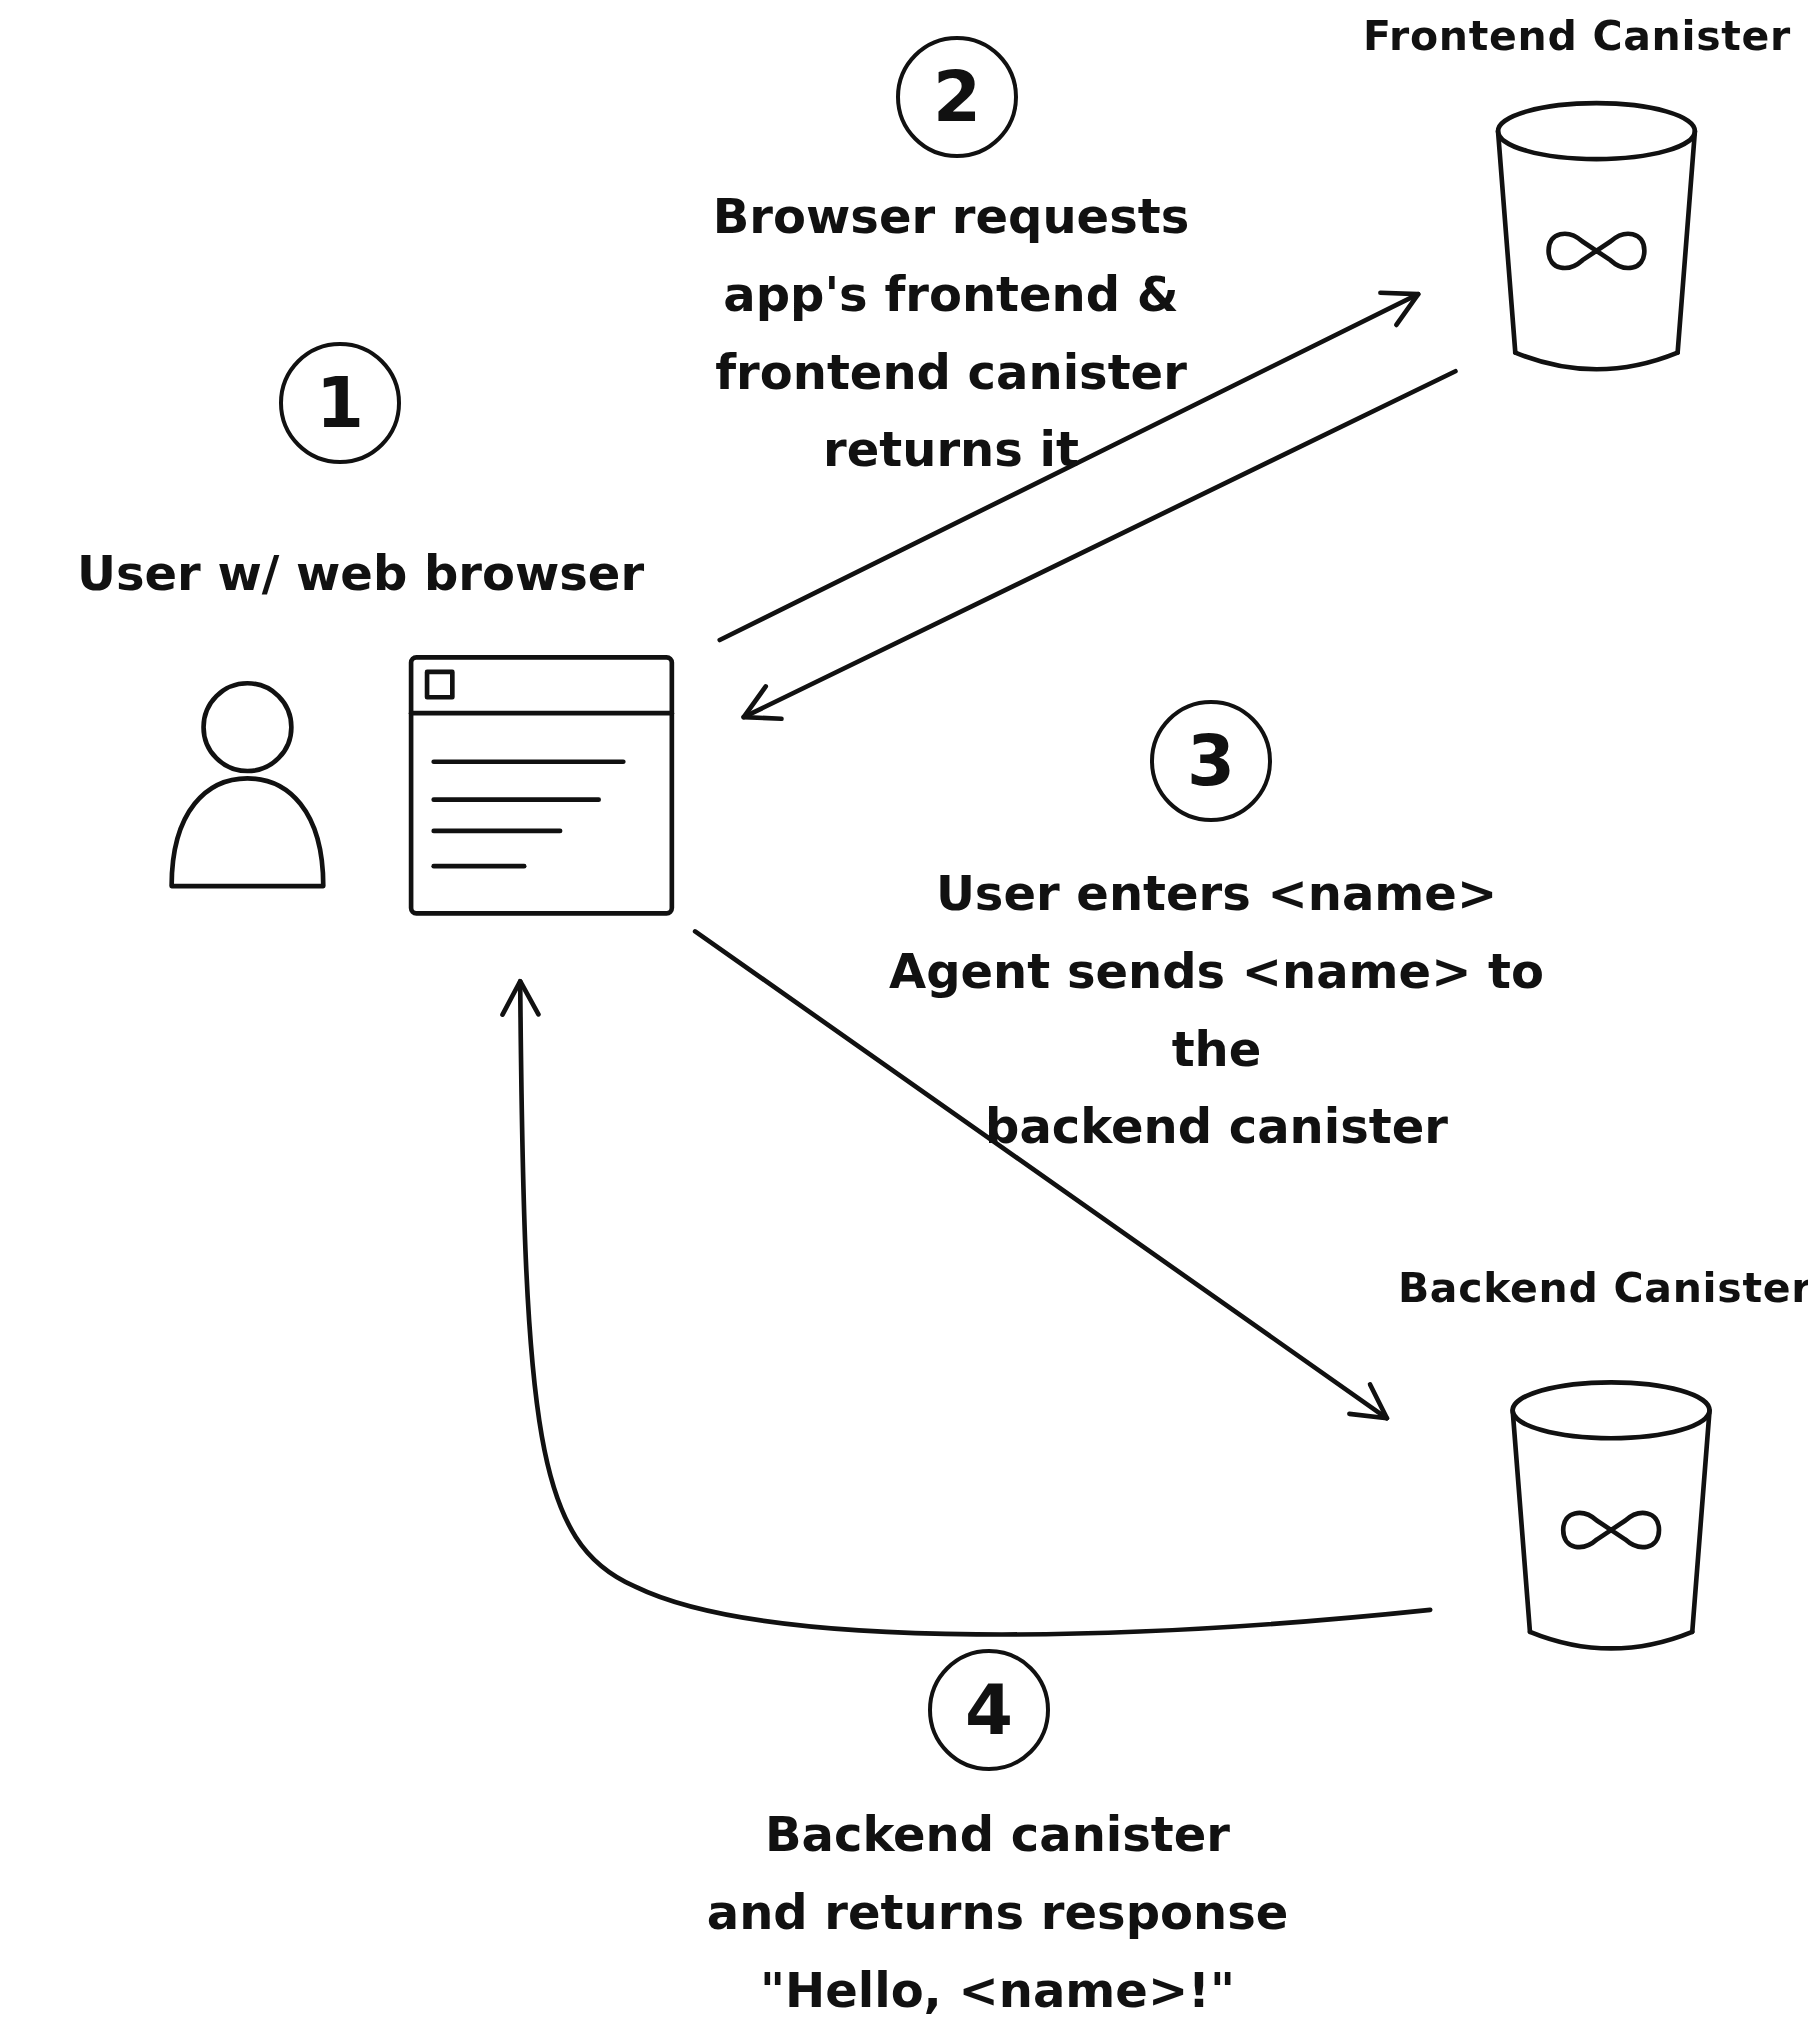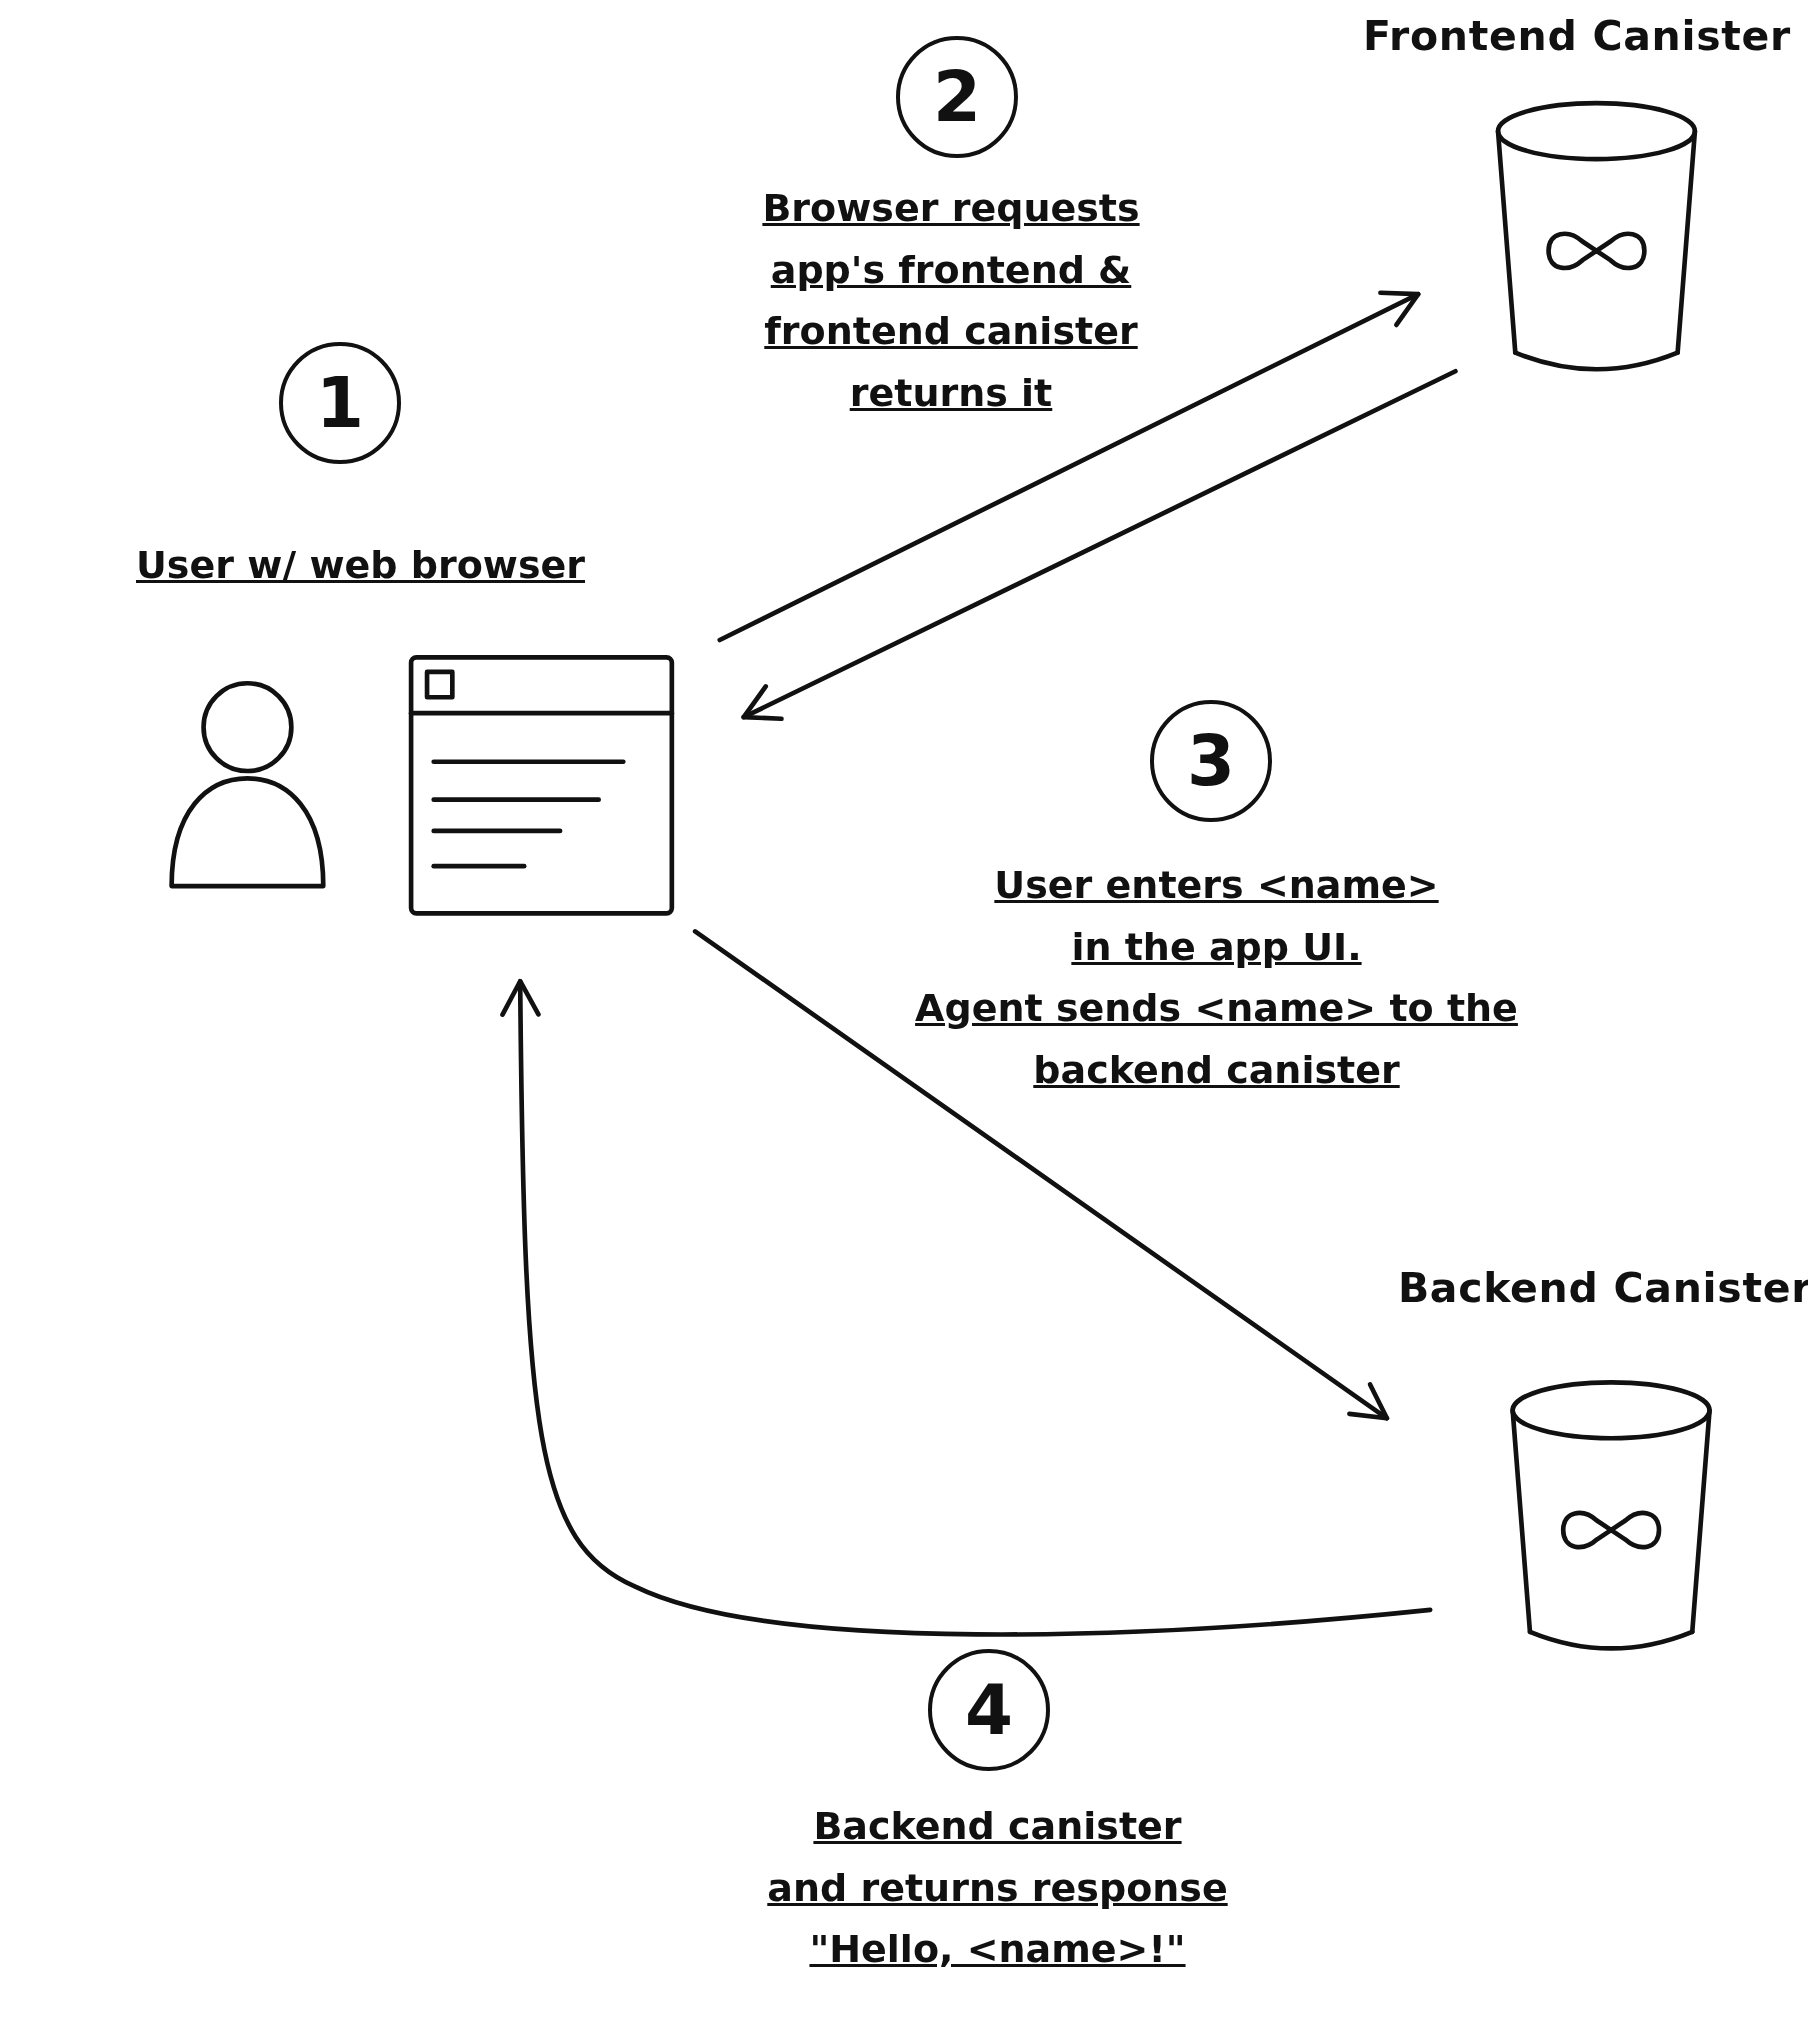--- a/index.html
+++ b/index.html
@@ -14,21 +14,21 @@
   }
   .layer { position: absolute; left: 0; top: 0; width: 100%; height: 100%; }
   .stroke {
     fill: none;
     stroke: #111111;
     stroke-width: 7;
     stroke-linecap: round;
     stroke-linejoin: round;
   }
   .textblock { position: absolute; text-align: center; font-weight: 600; }
-  .step-text { font-size: 38px; line-height: 1.62; text-decoration: underline; }
+  .step-text { font-size: 48px; line-height: 1.62; }
   .canister-label { font-size: 41px; font-weight: 700; letter-spacing: 0.7px; }
   .badge {
     position: absolute;
     width: 114px;
     height: 114px;
     border: 4.7px solid #111111;
     border-radius: 50%;
     display: flex;
     align-items: center;
     justify-content: center;
@@ -104,21 +104,20 @@
 
   <div class="textblock step-text" style="left:685px; top:178px; width:532px;">
     <div>Browser requests</div>
     <div>app's frontend &amp;</div>
     <div>frontend canister</div>
     <div>returns it</div>
   </div>
 
   <div class="textblock step-text" style="left:844px; top:855px; width:745px;">
     <div>User enters &lt;name&gt;</div>
-    <div>in the app UI.</div>
     <div>Agent sends &lt;name&gt; to the</div>
     <div>backend canister</div>
   </div>
 
   <div class="textblock step-text" style="left:625px; top:1796px; width:745px;">
     <div>Backend canister</div>
     <div>and returns response</div>
     <div>"Hello, &lt;name&gt;!"</div>
   </div>
 

